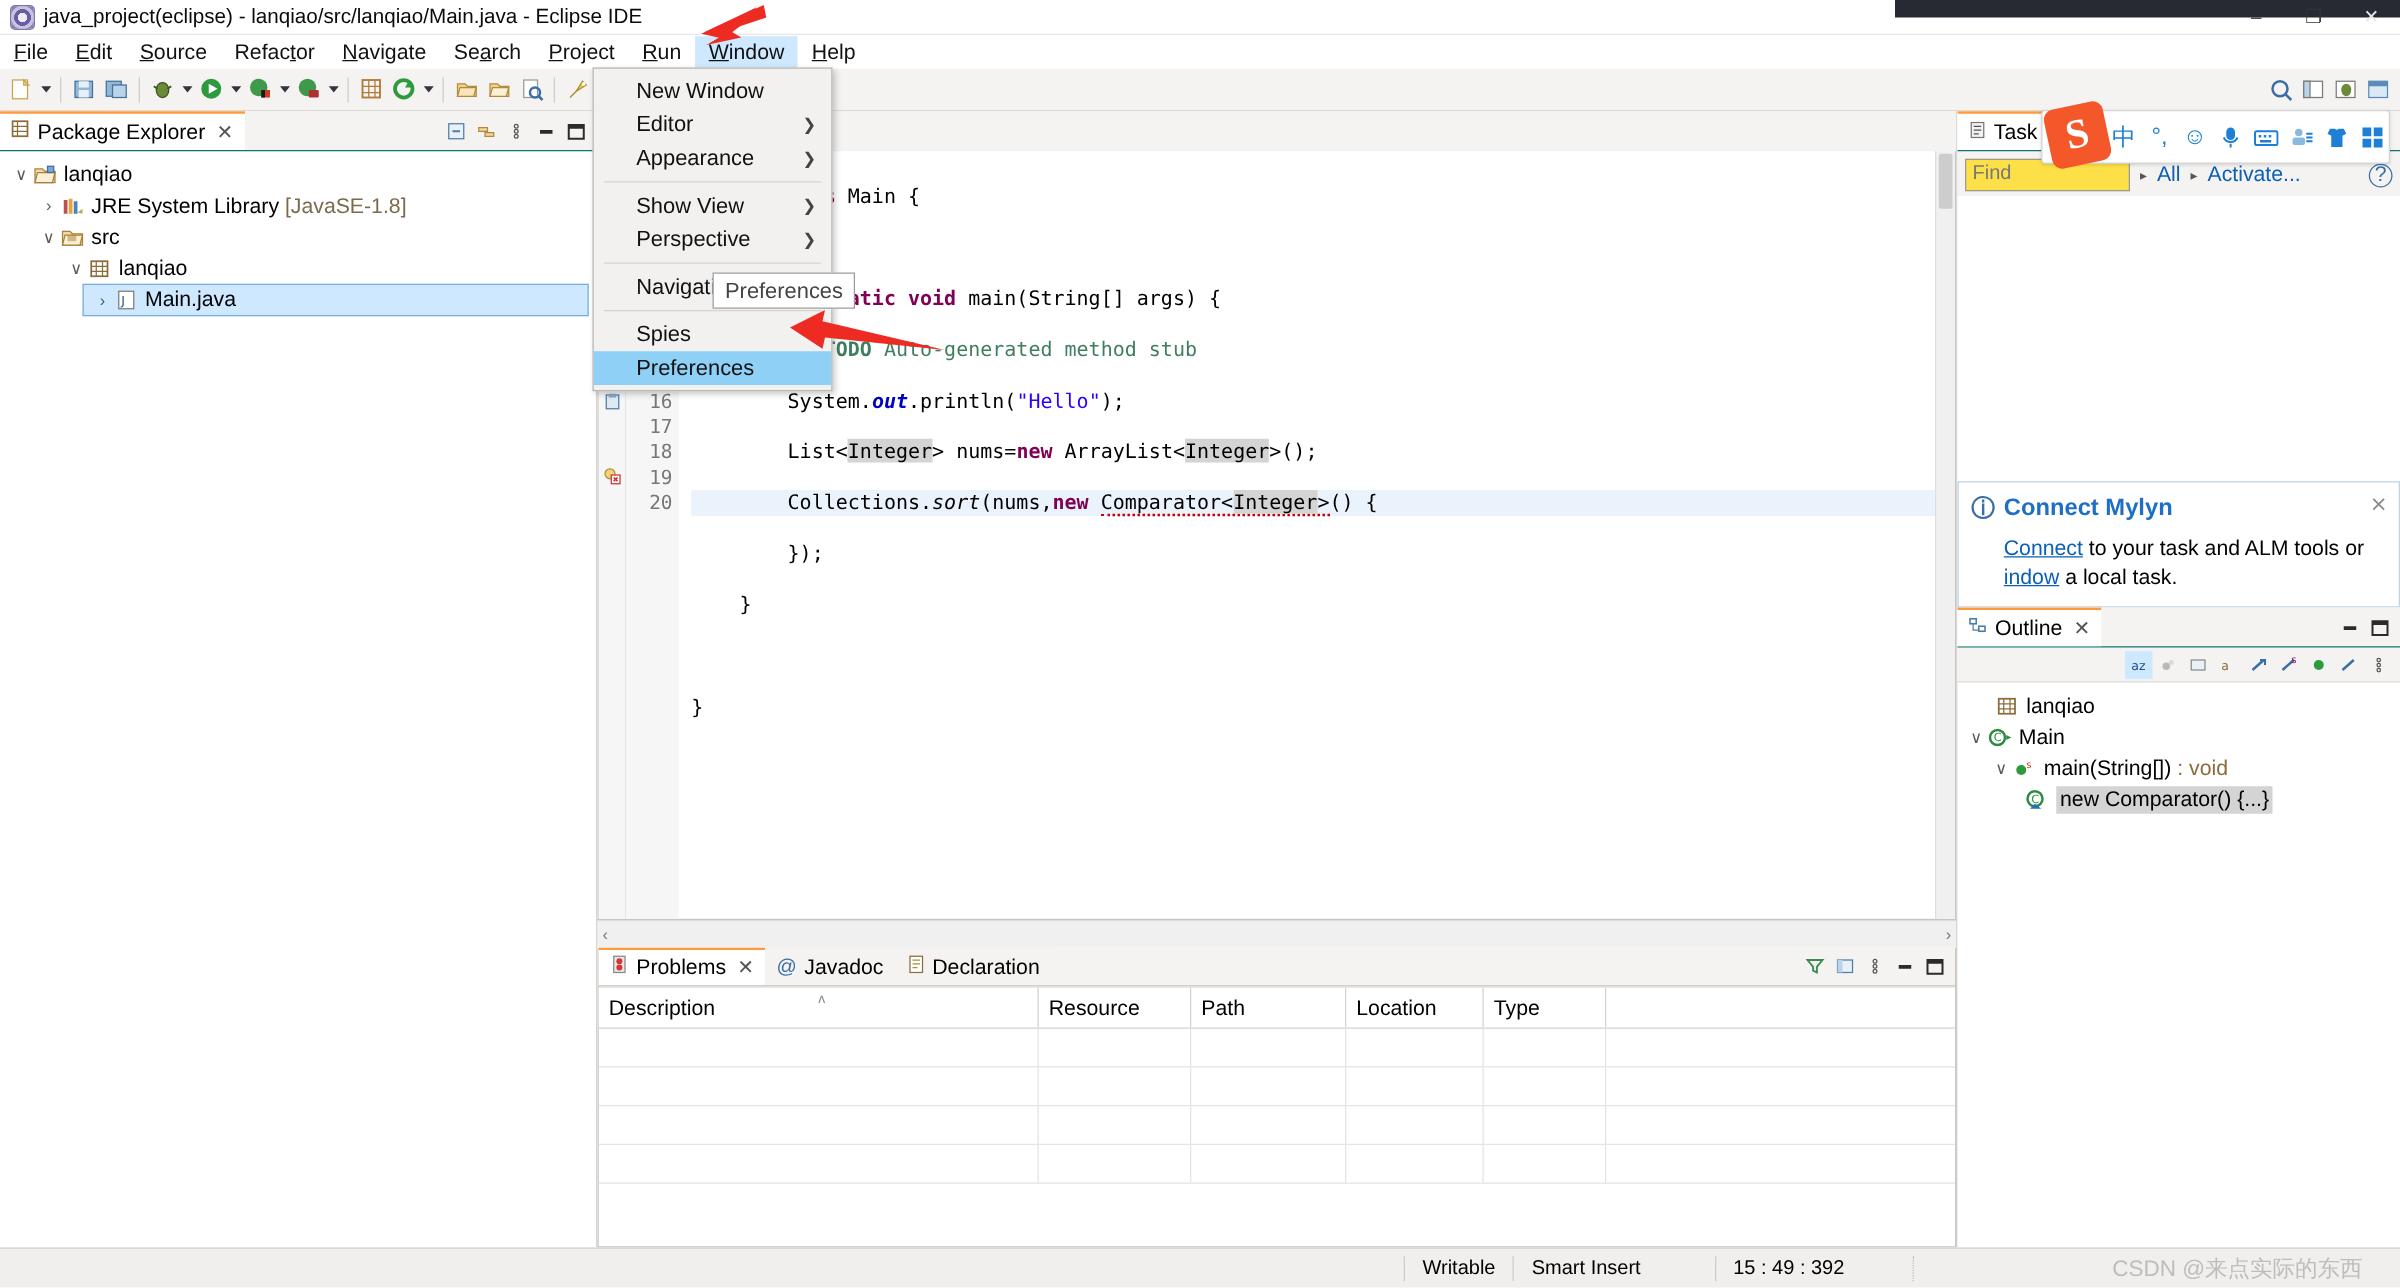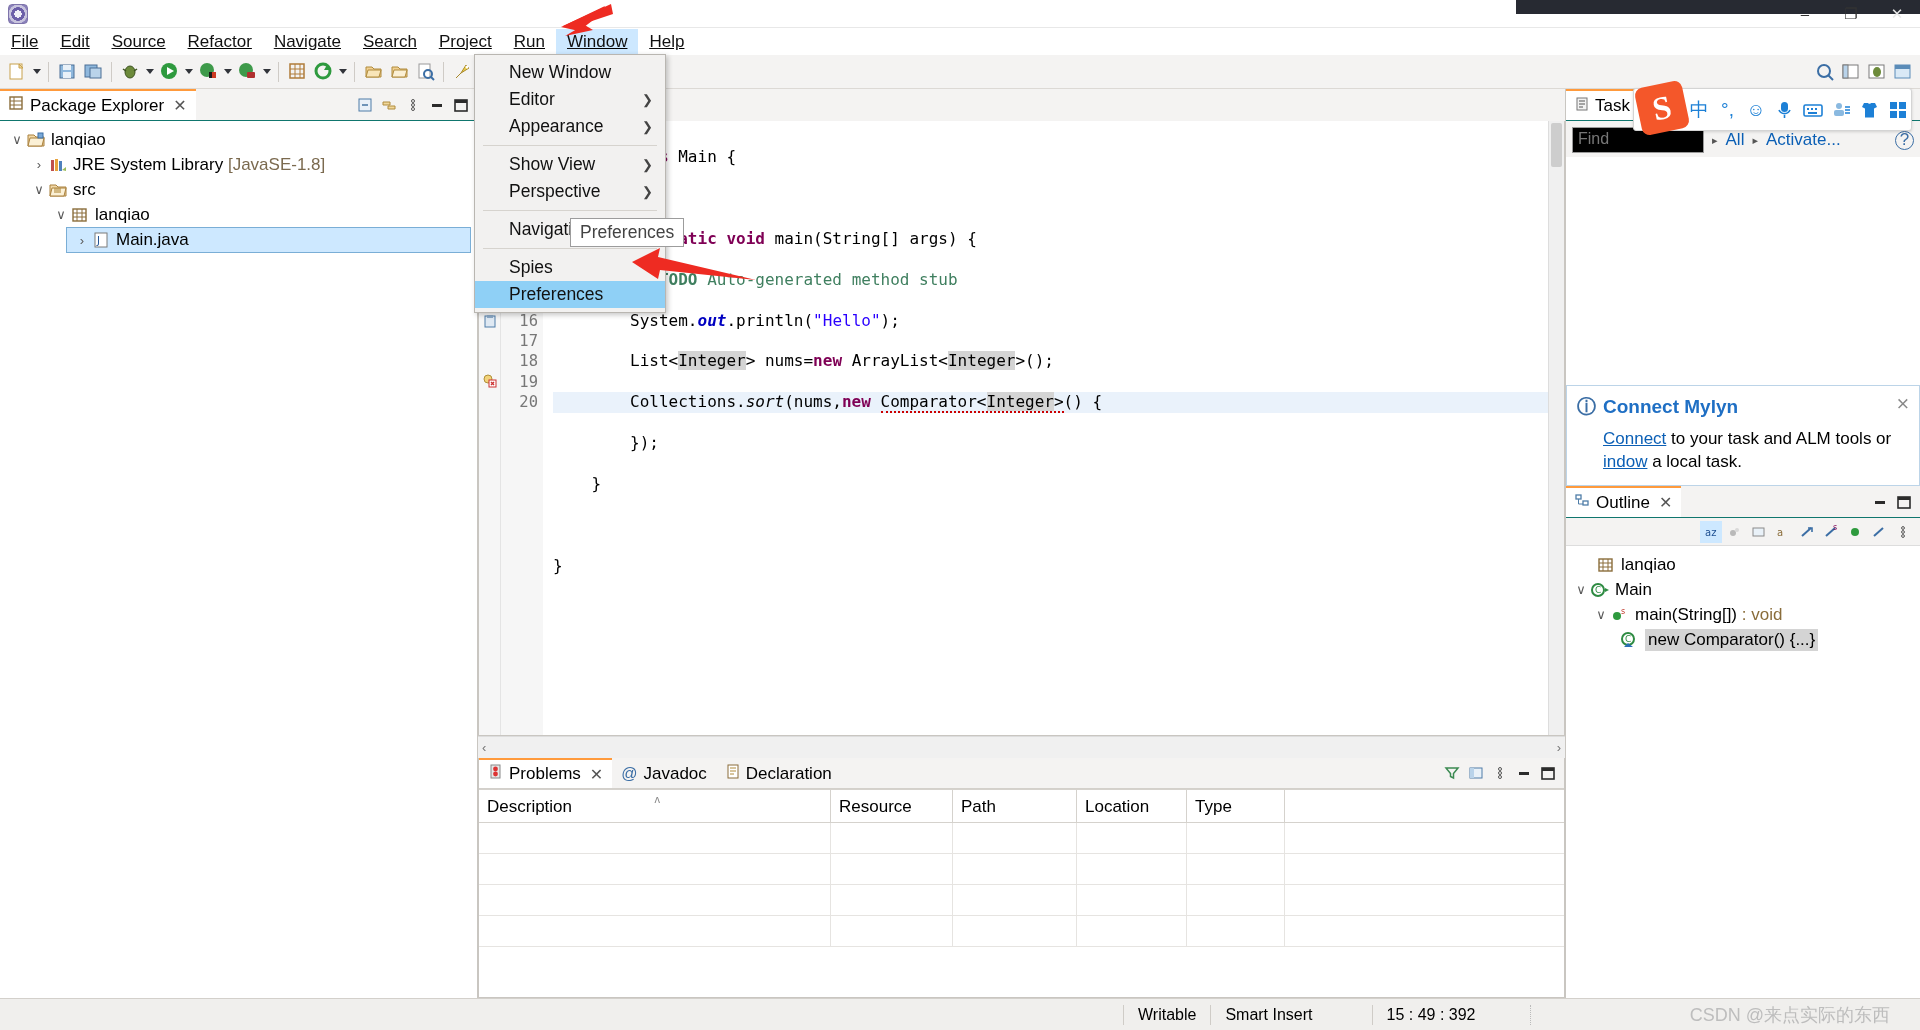--- a/index.html
+++ b/index.html
@@ -30,21 +30,21 @@
   .win-ctl { position:absolute; right:0; top:0; height:28px; display:flex; align-items:center; }
   .win-ctl span { width:46px; text-align:center; font-size:15px; color:#333; line-height:28px; }
   .win-ctl span.cls { color:#e8e8e8; }
   .tb-dark {
     position:absolute; right:0; top:0; width:404px; height:14px; background:#272a32;
   }
 
   
   .menubar {
     height:27px; display:flex; align-items:center; flex:none;
-    background:#ffffff; font-size:17px; position:relative; z-index:40;text-decoration:underline;
+    background:#ffffff; font-size:17px; position:relative; z-index:40;
   }
   .menubar .mi { padding:3px 11px; color:#111; cursor:default; line-height:20px; }
   .menubar .mi u { text-decoration:underline; }
   .menubar .mi.active { background:#cde8ff; }
   .menubar .mi.active u { text-decoration:underline; }
 
   
   .toolbar {
     height:34px; background:#f4f3f2; border-bottom:1px solid #dcd9d5;
     display:flex; align-items:center; padding:0 4px; flex:none; position:relative;
@@ -107,21 +107,21 @@
   .pth { border-right:1px solid #d5d2cd; padding:7px 0 0 8px; font-size:17px; position:relative; }
   .pth .sortarrow { position:absolute; left:50%; top:3px; font-size:11px; color:#888; }
   .ptbl-body { flex:1; display:flex; flex-direction:column; }
   .prow { height:31px; display:flex; border-bottom:1px solid #e6e4e1; }
   .prow div { border-right:1px solid #e6e4e1; }
 
   
   .rightcol { width:355px; flex:none; display:flex; flex-direction:column; background:#f4f3f2; border-left:1px solid #c9c6c1; }
   .tasklist { height:296px; flex:none; display:flex; flex-direction:column; background:#fff; }
   .findrow { display:flex; align-items:center; gap:8px; padding:6px 6px 4px 6px; background:#f4f3f2; }
-  .findbox { width:132px;height:26px;border:1px solid #9a9a9a;background:#000000;font-size:16px;color:#777;padding:2px 5px; }
+  .findbox { width:132px;height:26px;border:1px solid #9a9a9a;background:#fde047;font-size:16px;color:#777;padding:2px 5px; }
   .lnk { color:#0b5fb5; font-size:17px; }
   .arrw { color:#555;font-size:11px; }
   .tl-blank { flex:1; background:#fff; }
   .mylyn { border:1px solid #bcd4e8; background:#fff; margin:0; padding:8px 10px 12px 10px; position:relative; }
   .mylyn h3 { margin:0 0 7px 0; font-size:19px; color:#1f6fc4; display:flex; align-items:center; gap:7px; }
   .mylyn p { margin:0; font-size:17px; line-height:23px; padding-left:26px; }
   .mylyn a { color:#0b5fb5; text-decoration:underline; }
   .outline { flex:1; display:flex; flex-direction:column; background:#fff; min-height:0; }
   .ol-tools { height:28px;background:#f4f3f2;display:flex;align-items:center;justify-content:flex-end;gap:2px;padding-right:6px;border-bottom:1px solid #ddd; }
   .ol-tree { flex:1; padding-top:6px; font-size:17px; }
@@ -165,20 +165,21 @@
   }
 </style>
 </head>
 <body>
 
 <div class="app">
 
   <div class="titlebar">
     <div class="tb-dark"></div>
     <div class="tb-icon"></div>
+    <div class="tb-title">java_project(eclipse) - lanqiao/src/lanqiao/Main.java - Eclipse IDE</div>
     <div class="win-ctl">
       <span>–</span>
       <span>❐</span>
       <span class="cls">✕</span>
     </div>
   </div>
 
   <div class="menubar">
     <div class="mi"><u>F</u><span>ile</span></div>
     <div class="mi"><u>E</u>dit</div>

